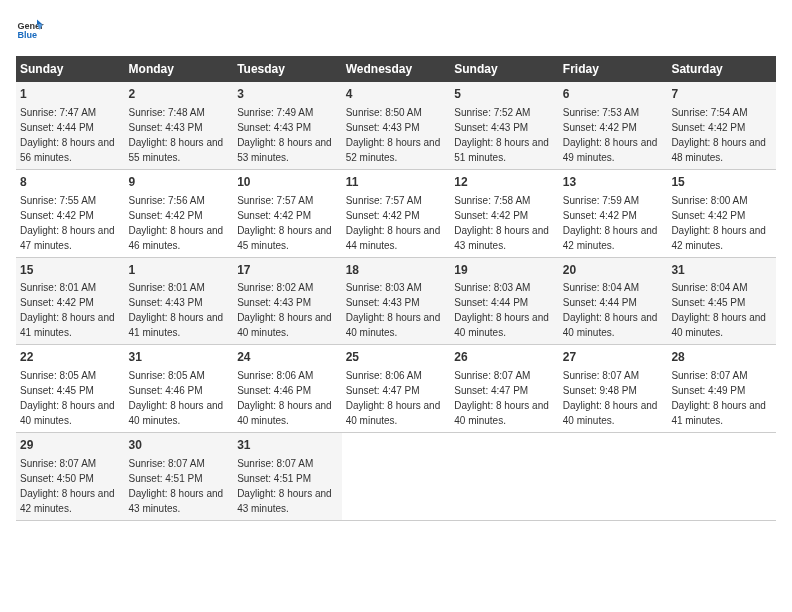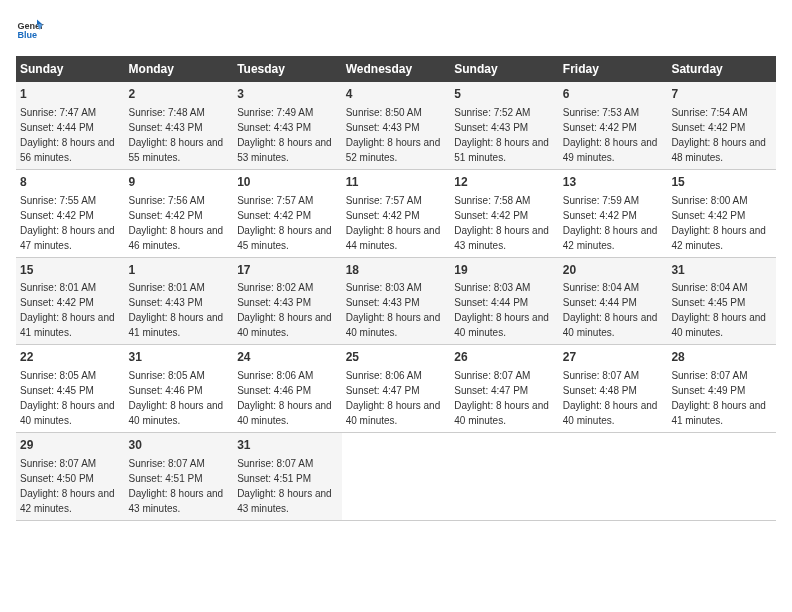--- a/index.html
+++ b/index.html
@@ -143,21 +143,21 @@
         <td><span class="day-num">19</span><span class="day-info">Sunrise: 8:03 AM</span><br><span class="day-info">Sunset: 4:44 PM</span><br><span class="day-info">Daylight: 8 hours and 40 minutes.</span></td>
         <td><span class="day-num">20</span><span class="day-info">Sunrise: 8:04 AM</span><br><span class="day-info">Sunset: 4:44 PM</span><br><span class="day-info">Daylight: 8 hours and 40 minutes.</span></td>
         <td><span class="day-num">31</span><span class="day-info">Sunrise: 8:04 AM</span><br><span class="day-info">Sunset: 4:45 PM</span><br><span class="day-info">Daylight: 8 hours and 40 minutes.</span></td>
       </tr>
       <tr>
         <td><span class="day-num">22</span><span class="day-info">Sunrise: 8:05 AM</span><br><span class="day-info">Sunset: 4:45 PM</span><br><span class="day-info">Daylight: 8 hours and 40 minutes.</span></td>
         <td><span class="day-num">31</span><span class="day-info">Sunrise: 8:05 AM</span><br><span class="day-info">Sunset: 4:46 PM</span><br><span class="day-info">Daylight: 8 hours and 40 minutes.</span></td>
         <td><span class="day-num">24</span><span class="day-info">Sunrise: 8:06 AM</span><br><span class="day-info">Sunset: 4:46 PM</span><br><span class="day-info">Daylight: 8 hours and 40 minutes.</span></td>
         <td><span class="day-num">25</span><span class="day-info">Sunrise: 8:06 AM</span><br><span class="day-info">Sunset: 4:47 PM</span><br><span class="day-info">Daylight: 8 hours and 40 minutes.</span></td>
         <td><span class="day-num">26</span><span class="day-info">Sunrise: 8:07 AM</span><br><span class="day-info">Sunset: 4:47 PM</span><br><span class="day-info">Daylight: 8 hours and 40 minutes.</span></td>
-        <td><span class="day-num">27</span><span class="day-info">Sunrise: 8:07 AM</span><br><span class="day-info">Sunset: 4:48 PM</span><br><span class="day-info">Daylight: 8 hours and 40 minutes.</span></td>
+        <td><span class="day-num">27</span><span class="day-info">Sunrise: 8:07 AM</span><br><span class="day-info">Sunset: 9:48 PM</span><br><span class="day-info">Daylight: 8 hours and 40 minutes.</span></td>
         <td><span class="day-num">28</span><span class="day-info">Sunrise: 8:07 AM</span><br><span class="day-info">Sunset: 4:49 PM</span><br><span class="day-info">Daylight: 8 hours and 41 minutes.</span></td>
       </tr>
       <tr>
         <td><span class="day-num">29</span><span class="day-info">Sunrise: 8:07 AM</span><br><span class="day-info">Sunset: 4:50 PM</span><br><span class="day-info">Daylight: 8 hours and 42 minutes.</span></td>
         <td><span class="day-num">30</span><span class="day-info">Sunrise: 8:07 AM</span><br><span class="day-info">Sunset: 4:51 PM</span><br><span class="day-info">Daylight: 8 hours and 43 minutes.</span></td>
         <td><span class="day-num">31</span><span class="day-info">Sunrise: 8:07 AM</span><br><span class="day-info">Sunset: 4:51 PM</span><br><span class="day-info">Daylight: 8 hours and 43 minutes.</span></td>
         <td class="empty"></td>
         <td class="empty"></td>
         <td class="empty"></td>
         <td class="empty"></td>

